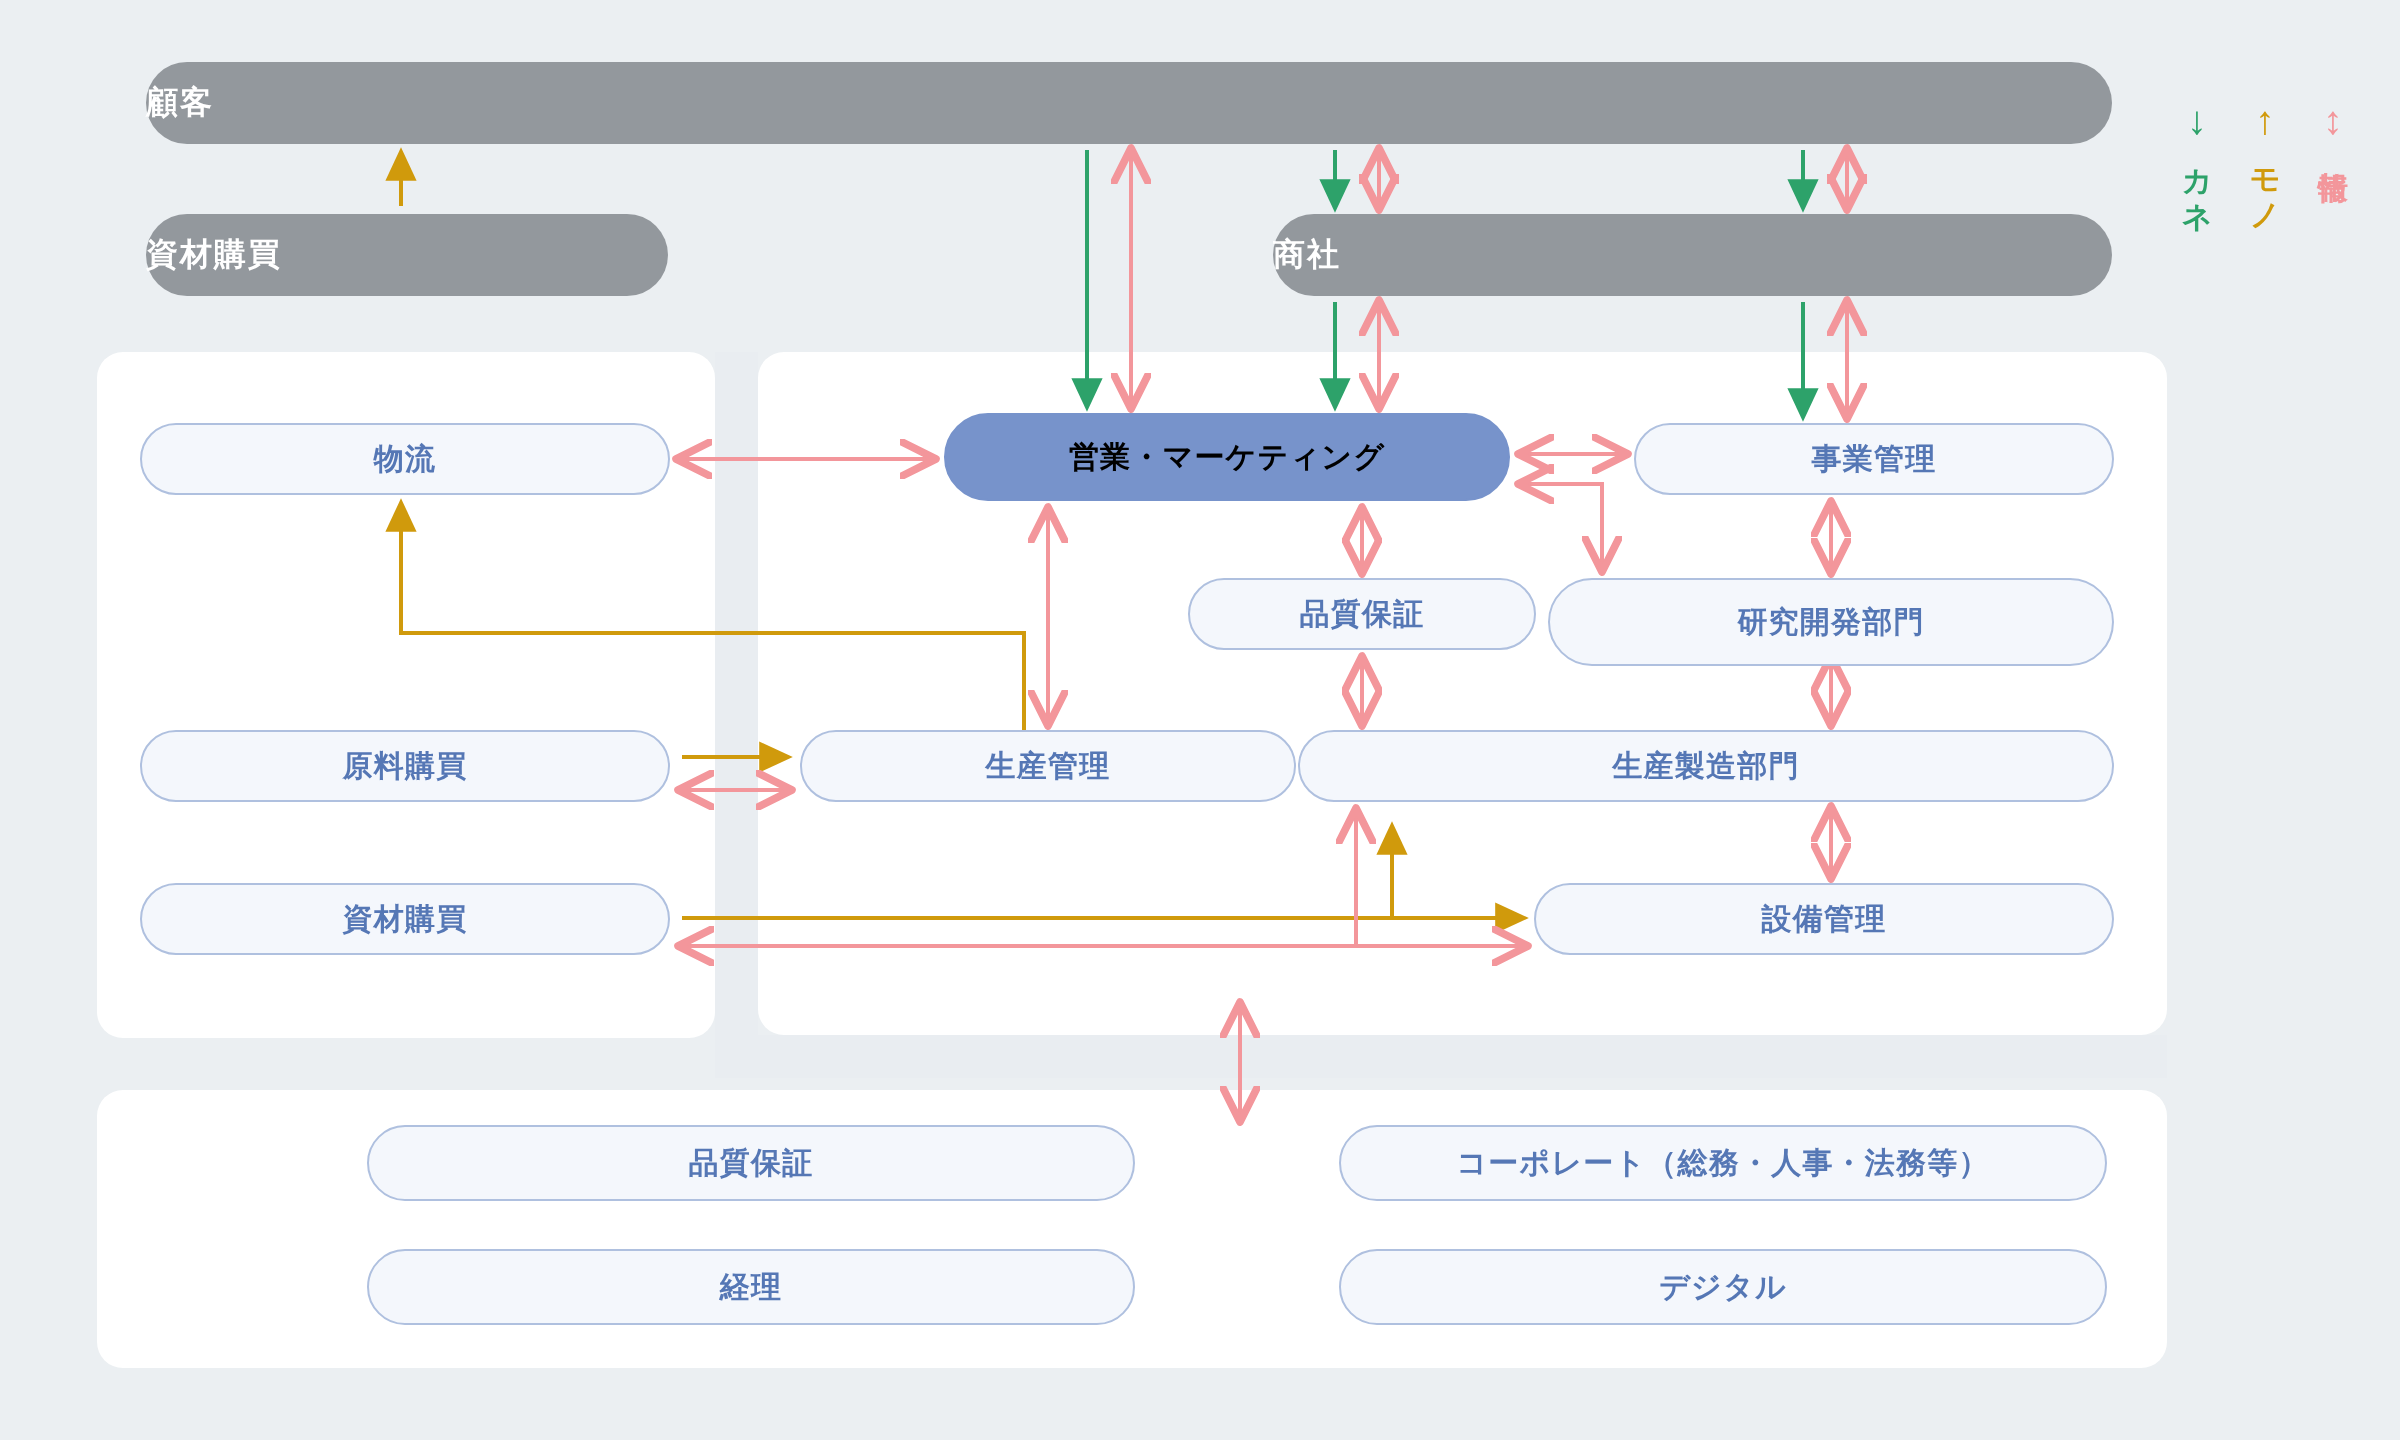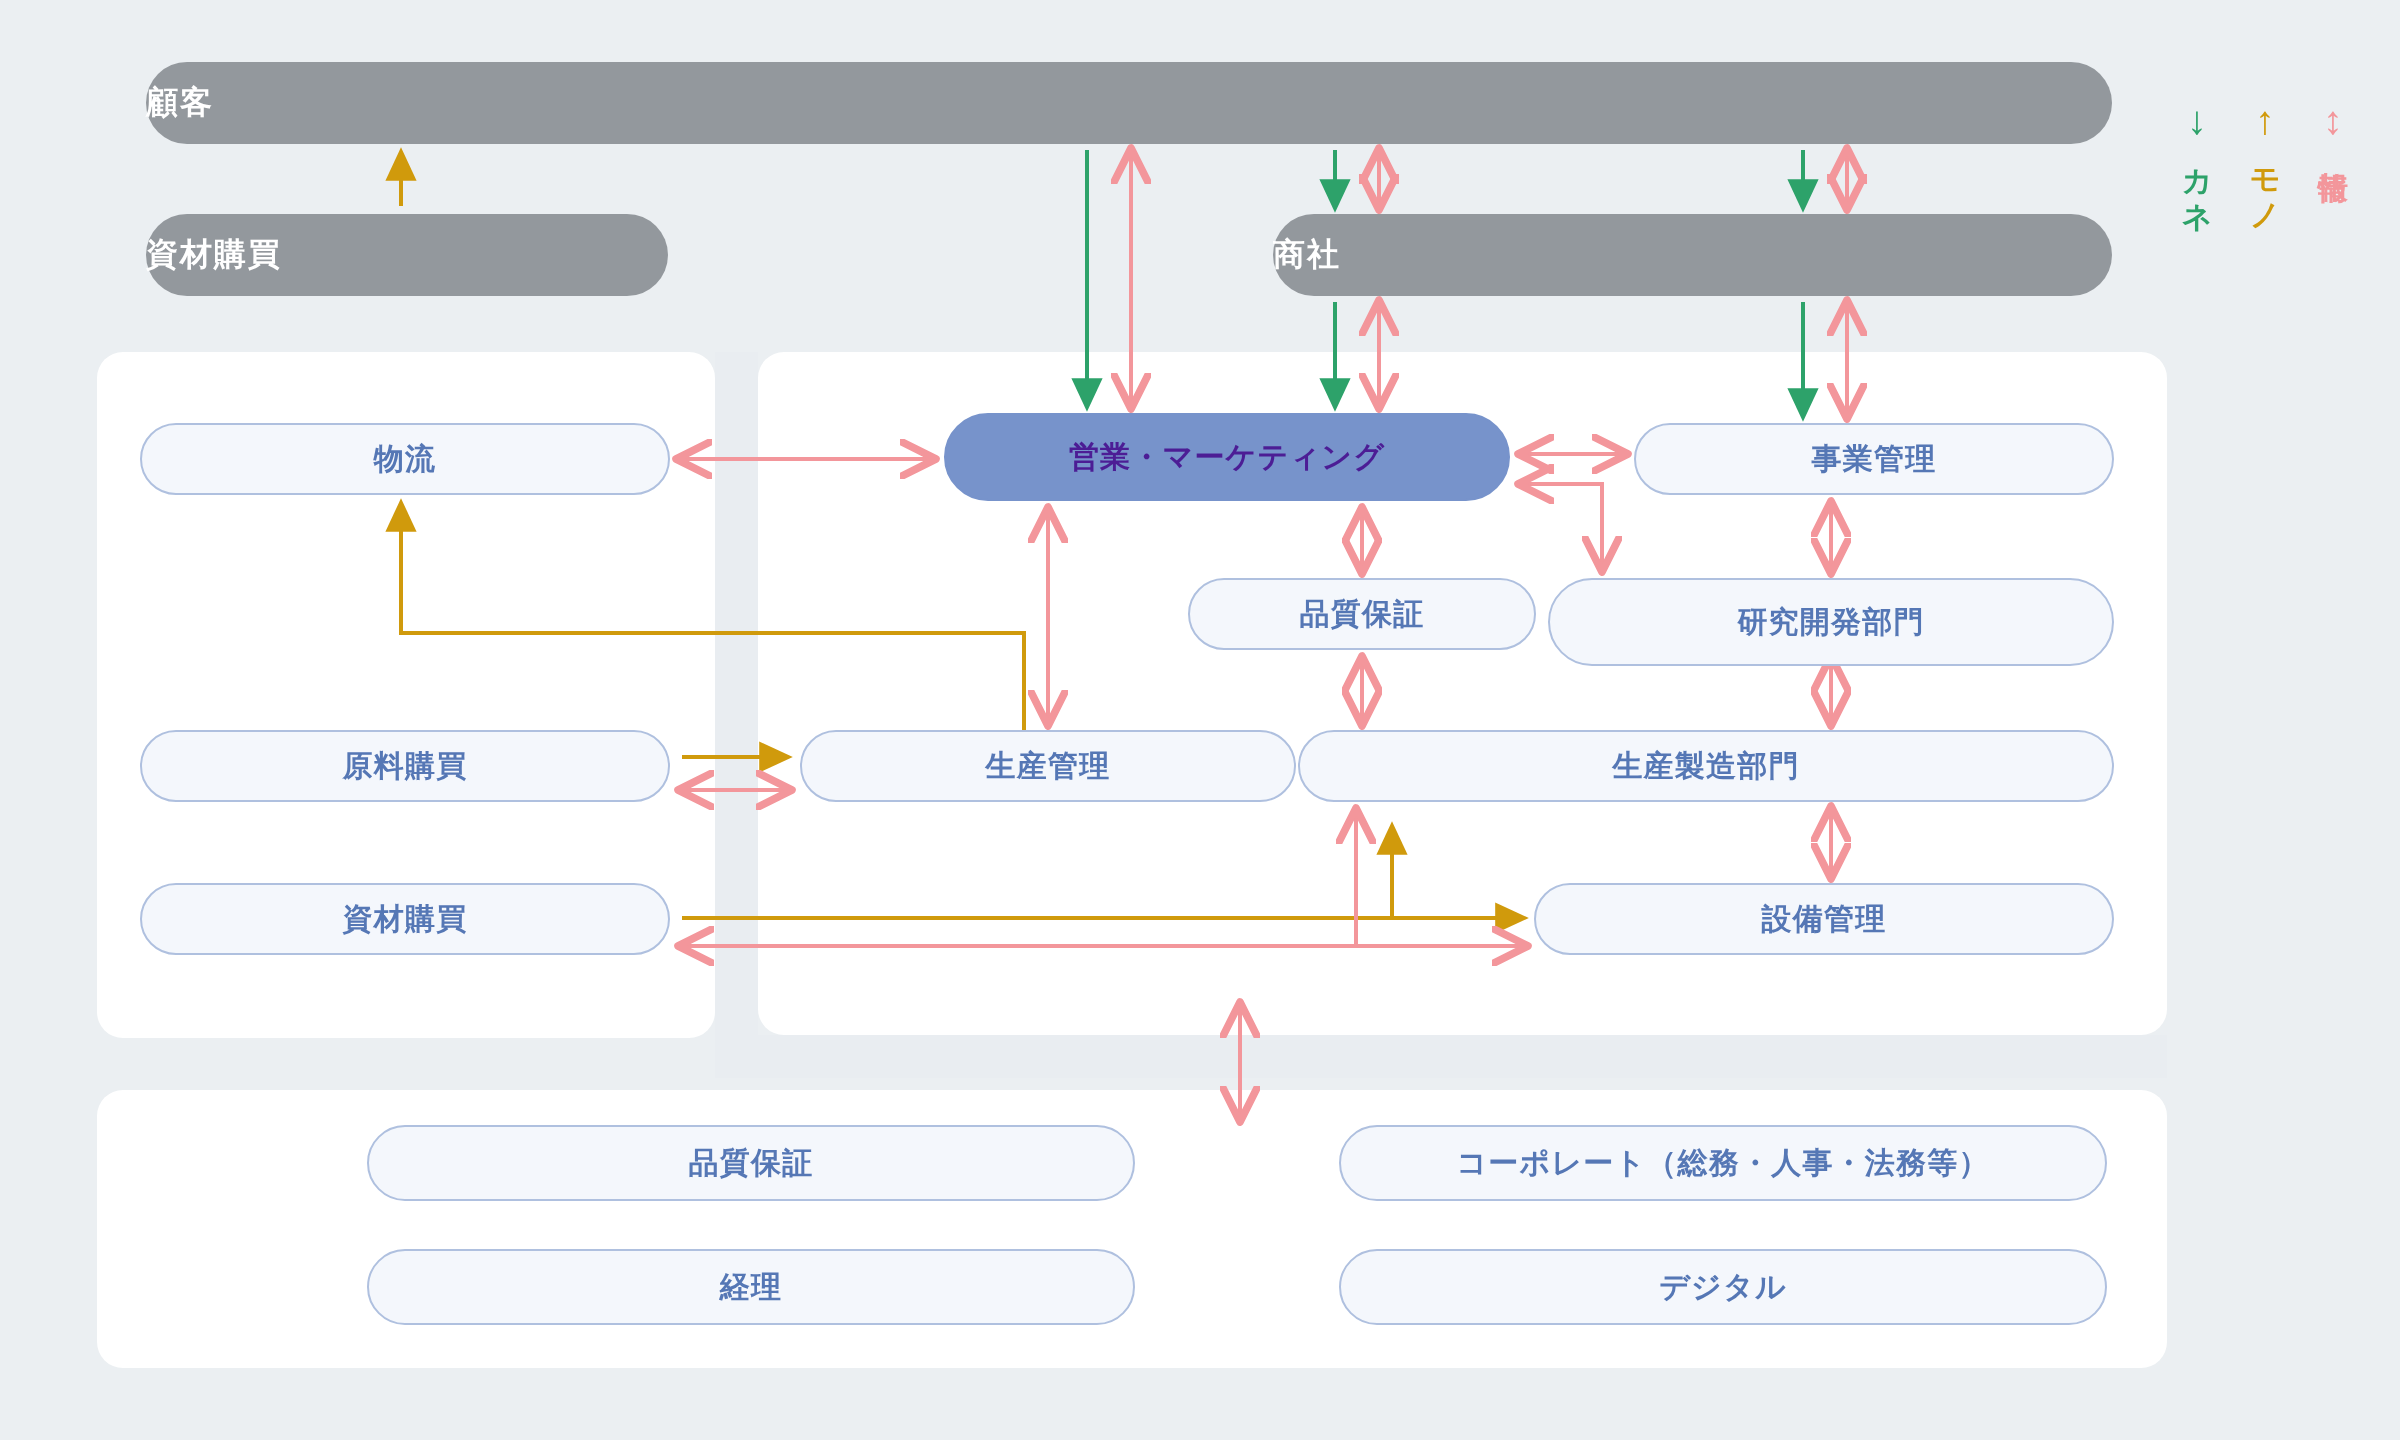--- a/index.html
+++ b/index.html
@@ -24,21 +24,21 @@
 
   
   .node{
     position:absolute;background:#F4F7FC;border:2px solid #AFC0DF;
     border-radius:999px;display:flex;align-items:center;justify-content:center;
     color:#5577B5;font-size:30px;font-weight:700;letter-spacing:.04em;
     box-sizing:border-box;
     text-align:right;
   }
   .node.accent{
-    background:#7793CB;border-color:#7793CB;color:#4c1d95;
+    background:#7793CB;border-color:#7793CB;color:#000000;
   }
 
   
   #wires{position:absolute;left:0;top:0;width:2400px;height:1440px;
          pointer-events:none;}
 
   
   .legend{position:absolute;display:flex;gap:34px;}
   .lg-col{display:flex;flex-direction:column;align-items:center;}
   .lg-glyph{font-size:40px;line-height:44px;font-weight:700;}

